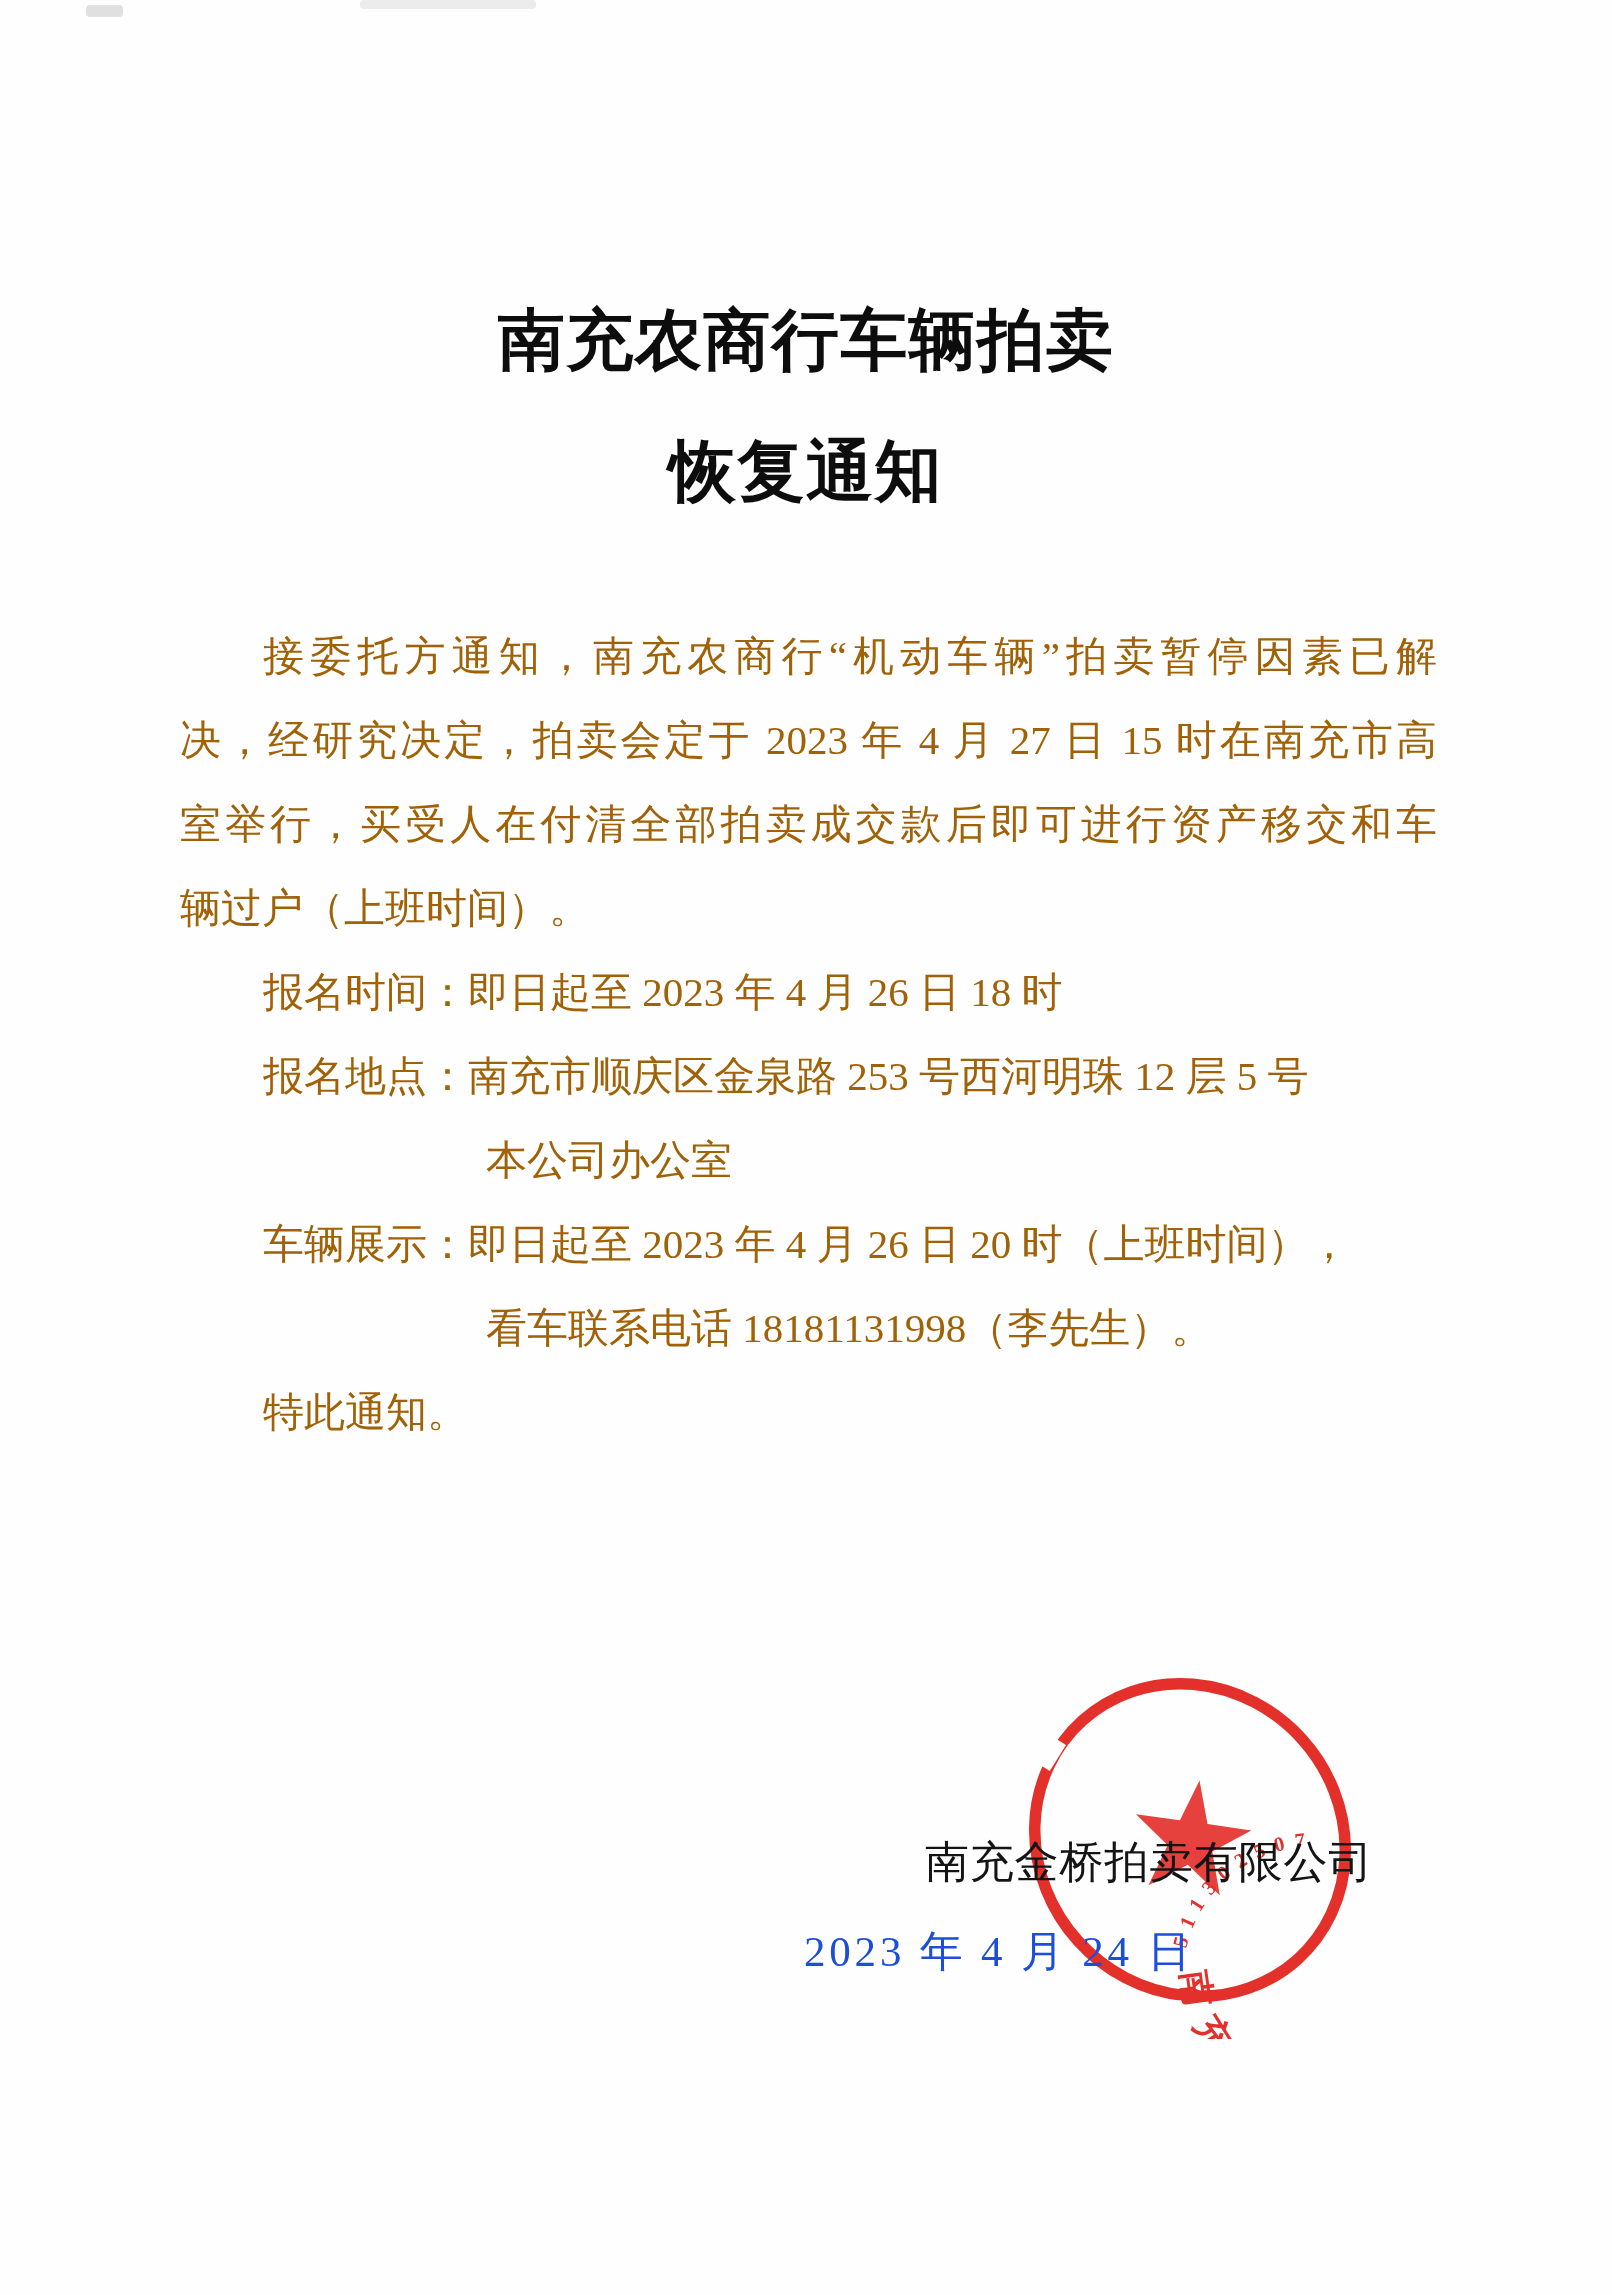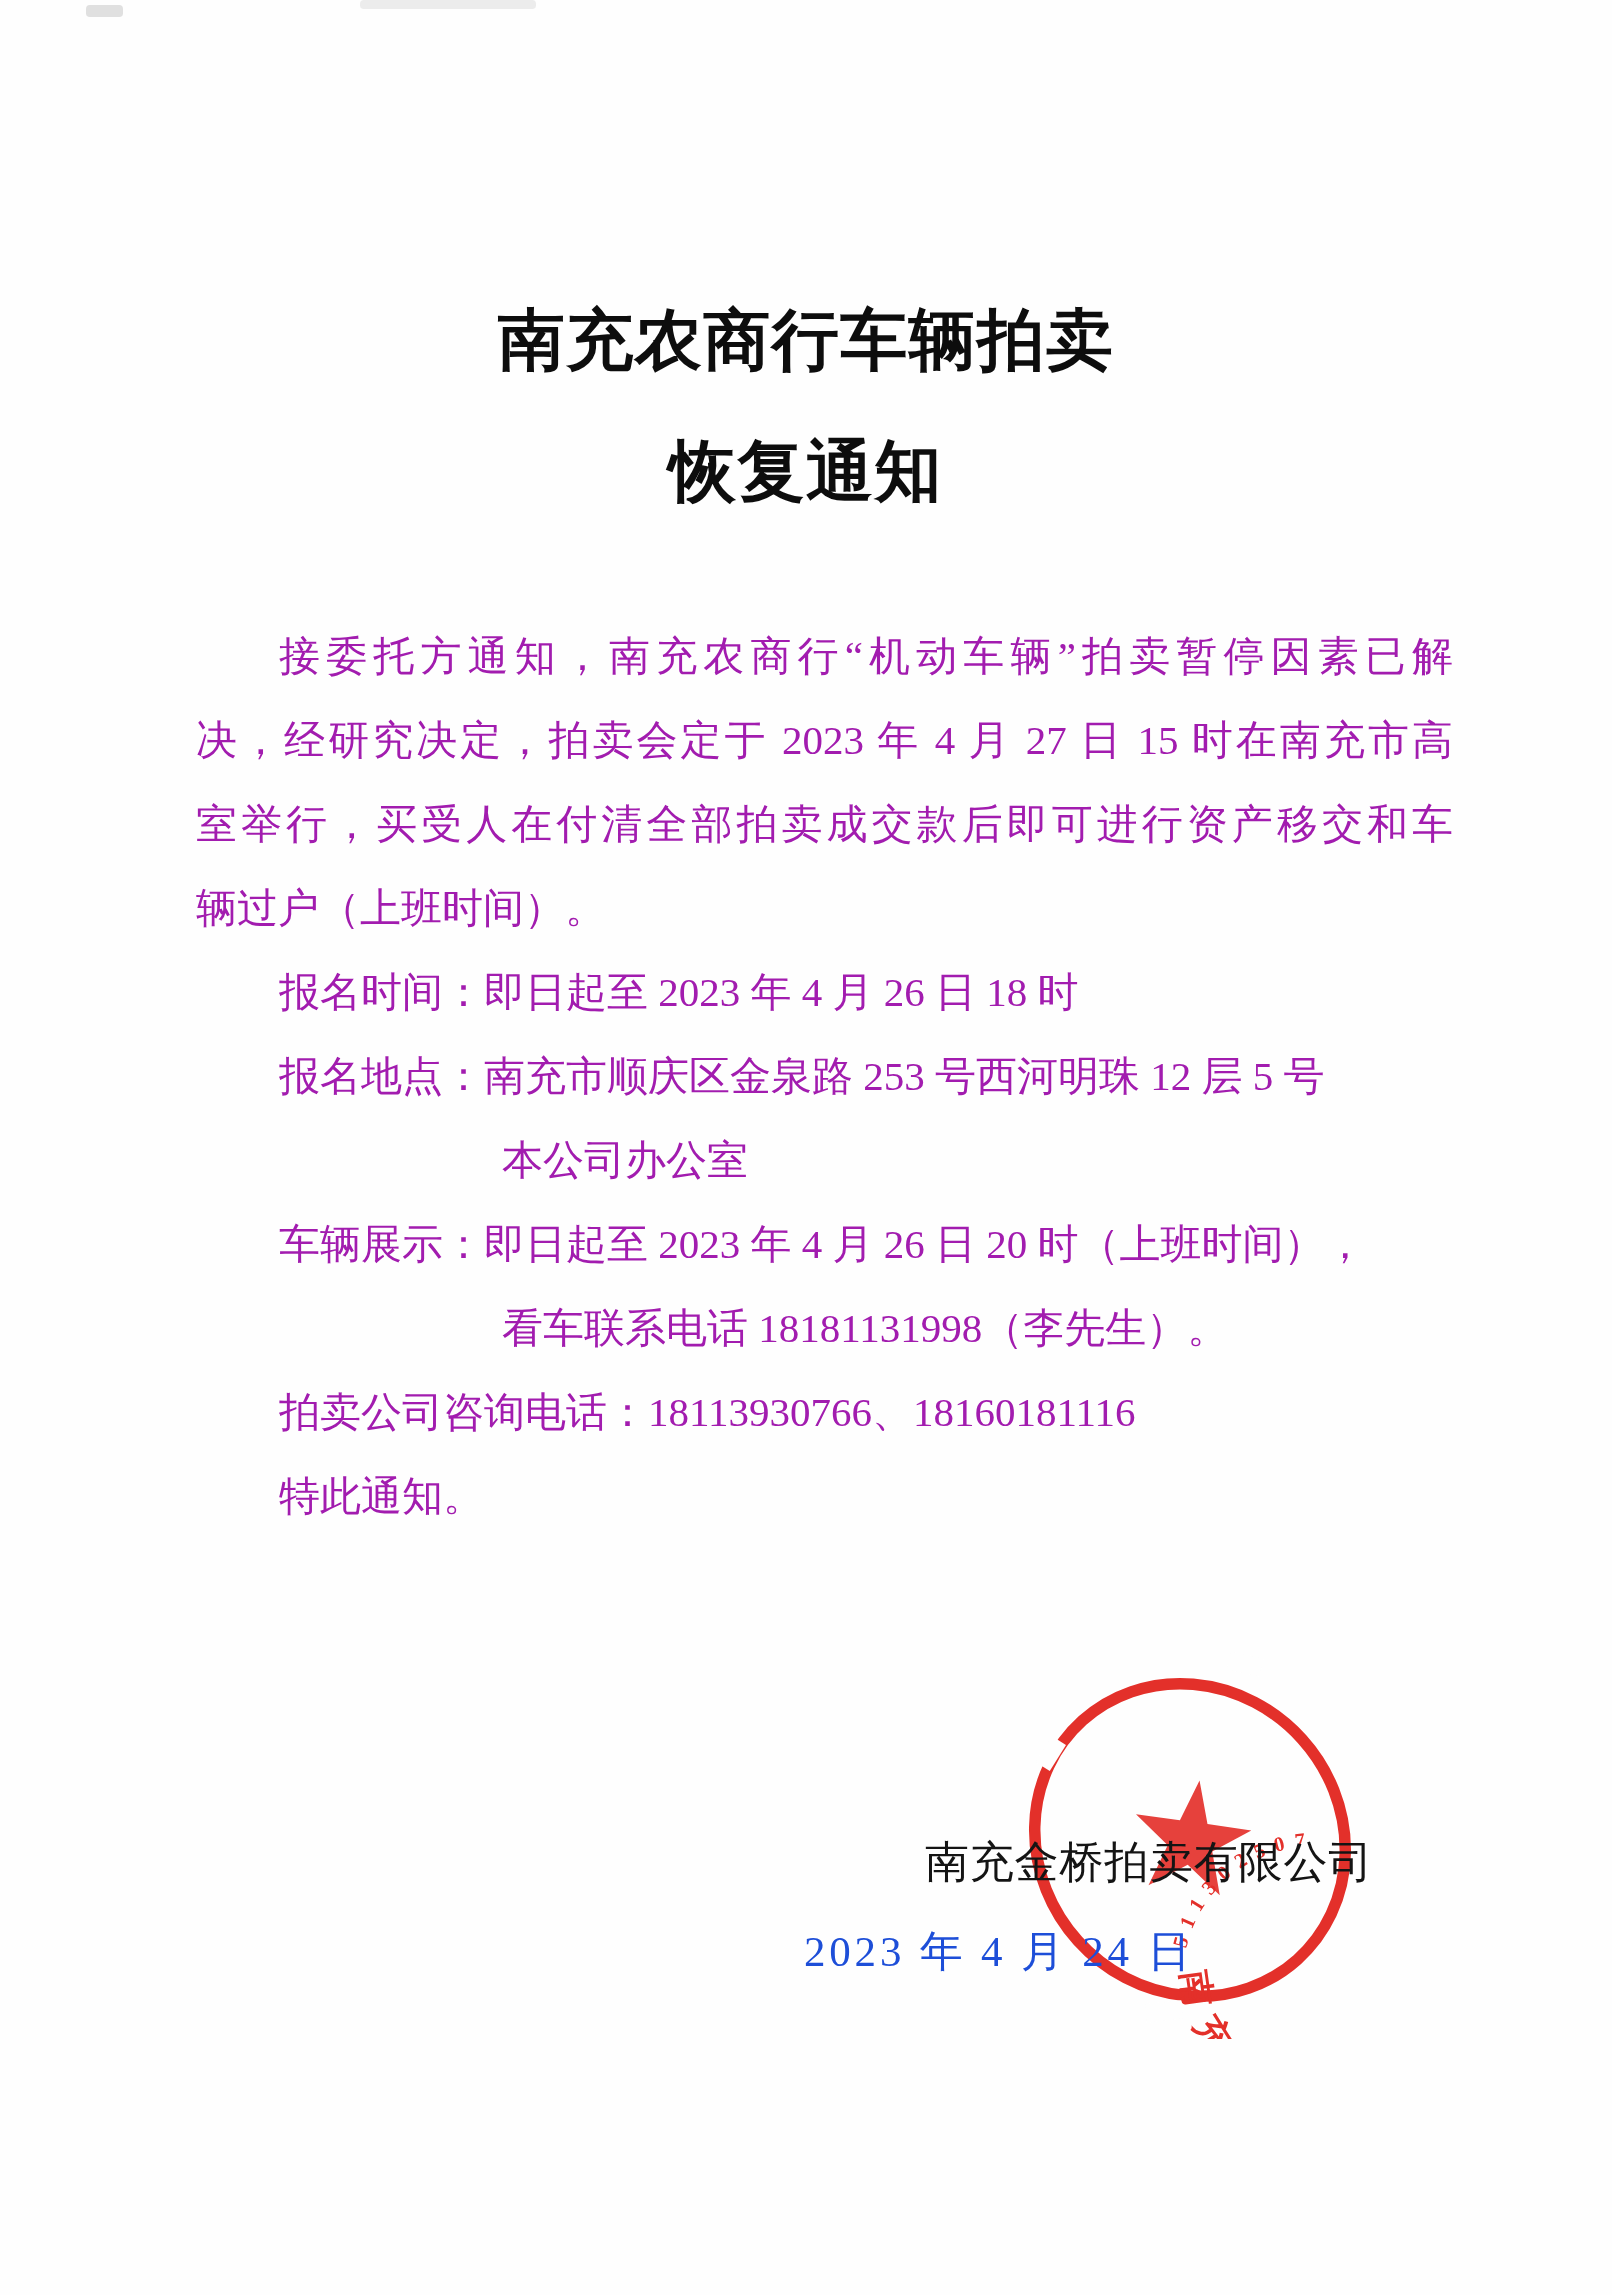--- a/index.html
+++ b/index.html
@@ -18,24 +18,24 @@
     font-size:67px;
     color:#0d0d0d;
     letter-spacing:1.5px;
     z-index:2;
     margin-top:8px;
   }
   #title-line1{top:287px;}
   #title-line2{top:418px;}
   .body-text{
     position:absolute;
-    left:196px;top:614px;width:1257px;
+    left:180px;top:614px;width:1257px;
     font-size:41px;
     line-height:84px;
-    color:#a21caf;
+    color:#a16207;
     z-index:2;
   }
   .body-line{white-space:nowrap;}
   .body-line.justify{
     white-space:normal;
     text-align:justify;
     text-align-last:justify;
     text-justify:inter-character;
   }
   .ind-first{padding-left:83px;}
@@ -83,21 +83,20 @@
   <div class="body-text">
       <div class="body-line ind-first justify">接委托方通知，南充农商行“机动车辆”拍卖暂停因素已解</div>
       <div class="body-line ind-none justify">决，经研究决定，拍卖会定于 2023 年 4 月 27 日 15 时在南充市高</div>
       <div class="body-line ind-none justify">室举行，买受人在付清全部拍卖成交款后即可进行资产移交和车</div>
       <div class="body-line ind-none">辆过户（上班时间）。</div>
       <div class="body-line ind-first">报名时间：即日起至 2023 年 4 月 26 日 18 时</div>
       <div class="body-line ind-first">报名地点：南充市顺庆区金泉路 253 号西河明珠 12 层 5 号</div>
       <div class="body-line ind-hang">本公司办公室</div>
       <div class="body-line ind-first">车辆展示：即日起至 2023 年 4 月 26 日 20 时（上班时间），</div>
       <div class="body-line ind-hang">看车联系电话 18181131998（李先生）。</div>
-      <div class="body-line ind-first">拍卖公司咨询电话：18113930766、18160181116</div>
       <div class="body-line ind-first">特此通知。</div>
     </div>
 
   <svg class="seal-svg" viewBox="0 0 460 520">
     <g id="seal-group" transform="rotate(-42 230 260)">
       <ellipse cx="230" cy="260" rx="197" ry="210" fill="none" stroke="#e2251f" stroke-width="15"></ellipse>
       <defs>
         <path id="seal-name-arc" d="M 113.3 376.7 A 165 165 0 1 0 346.7 376.7" fill="none"></path>
         <path id="seal-serial-arc" d="M 109.8 380.2 A 170 170 0 0 1 350.2 380.2" fill="none"></path>
       </defs>

